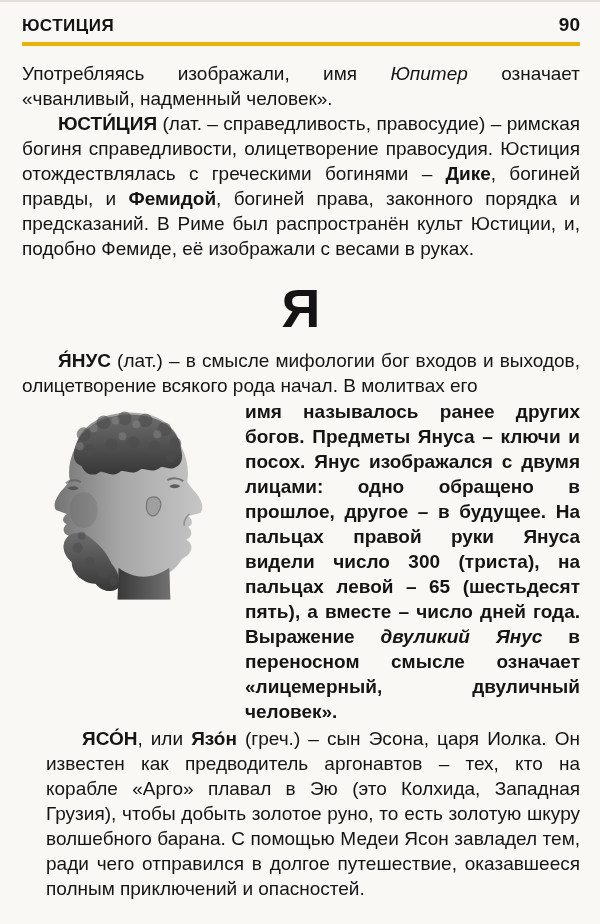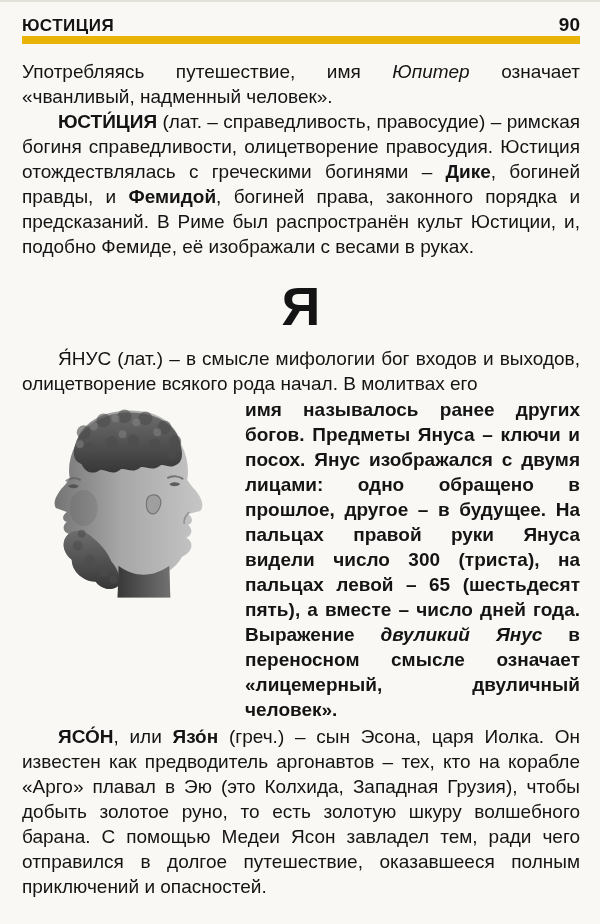--- a/index.html
+++ b/index.html
@@ -11,22 +11,22 @@
     overflow:hidden;
   }
   .page{
     box-sizing:border-box;
     width:600px;height:924px;
     padding:0 20px 0 22px;
     border-top:2px solid #e3e0d9;
   }
   header.page-header{
     display:flex;justify-content:space-between;align-items:flex-end;
-    padding-top:12px;padding-bottom:0;
-    border-bottom:8px solid #eab308;
+    padding-top:12px;padding-bottom:6px;
+    border-bottom:4px solid #eab308;
   }
   .running-title{font-weight:bold;font-size:17px;letter-spacing:.5px;}
   .page-number{font-weight:bold;font-size:19px;}
   p.para{
     font-size:19px;line-height:25px;
     text-align:justify;margin:0;
   }
   p.para.indent{text-indent:36px;}
   #para-jupiter{margin-top:15px;}
   .section-letter{
@@ -37,39 +37,39 @@
   figure.janus{
     float:left;width:214px;
     margin:3px 9px 0 0;padding:0;
   }
   figure.janus svg{display:block;}
   figcaption.janus-caption{
     text-align:center;font-weight:bold;font-size:18px;
     margin-top:5px;
   }
   p.para.rest{overflow:hidden;font-weight:bold;}
-  #para-jason{clear:both;margin-top:2px;}
+  #para-jason{clear:both;margin-top:2px;margin-left:24px;}
 </style>
 </head>
 <body>
 
 <div class="page">
 
   <header class="page-header">
     <span class="running-title">ЮСТИЦИЯ</span>
     <span class="page-number">90</span>
   </header>
 
-  <p class="para" id="para-jupiter"><span>Употребляясь путешествие, имя </span><span style="font-style: italic;">Юпитер</span><span> означает «чванливый, надменный человек».</span></p>
+  <p class="para" id="para-jupiter"><span>Употребляясь изображали, имя </span><span style="font-style: italic;">Юпитер</span><span> означает «чванливый, надменный человек».</span></p>
 
   <p class="para indent"><span style="font-weight: 700;">ЮСТИ́ЦИЯ</span><span> (лат. – справедливость, правосудие) – римская богиня справедливости, олицетворение правосудия. Юстиция отождествлялась с греческими богинями – </span><span style="font-weight: 700;">Дике</span><span>, богиней правды, и </span><span style="font-weight: 700;">Фемидой</span><span>, богиней права, законного порядка и предсказаний. В Риме был распространён культ Юстиции, и, подобно Фемиде, её изображали с весами в руках.</span></p>
 
   <div class="section-letter">Я</div>
 
-  <p class="para indent"><span style="font-weight: 400;">Я́НУС</span><span> (лат.) – в смысле мифологии бог входов и выходов, олицетворение всякого рода начал. В молитвах его</span></p>
+  <p class="para indent"><span style="font-weight: 700;">Я́НУС</span><span> (лат.) – в смысле мифологии бог входов и выходов, олицетворение всякого рода начал. В молитвах его</span></p>
 
   <div class="janus-block">
     <figure class="janus">
       <svg width="214" height="205" viewBox="0 0 215 205" xmlns="http://www.w3.org/2000/svg">
         <defs>
           <linearGradient id="faceGrad" x1="0" y1="0" x2="1" y2="0">
             <stop offset="0" stop-color="#747474"></stop>
             <stop offset="0.45" stop-color="#a7a7a7"></stop>
             <stop offset="1" stop-color="#c6c6c6"></stop>
           </linearGradient>

